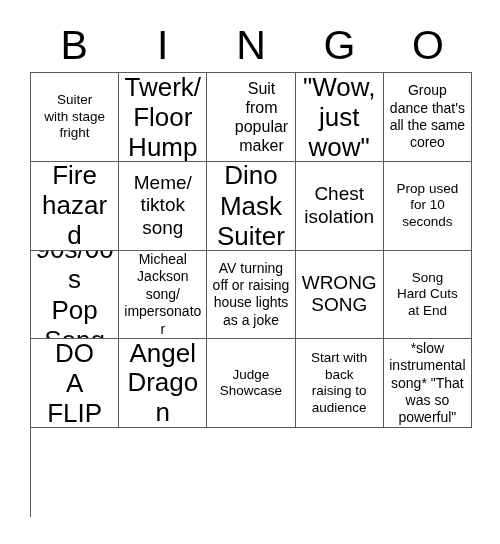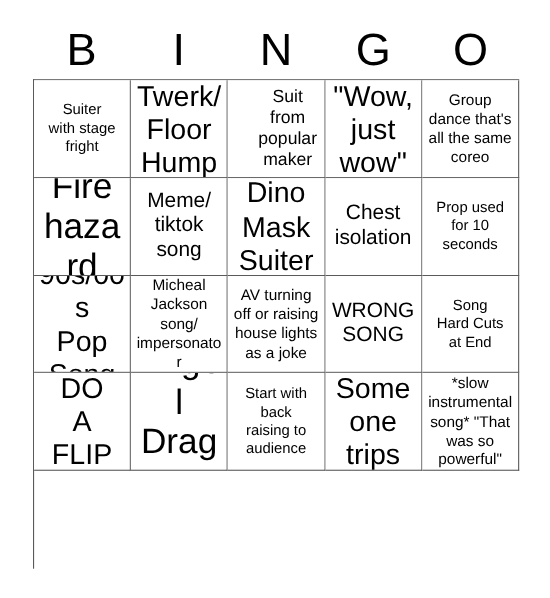--- a/index.html
+++ b/index.html
@@ -81,21 +81,21 @@
     white-space: pre-line;
     word-break: break-word;
   }
 
   
   .size-xs  { font-size: 14px; line-height: 1.24; }
   .size-sm  { font-size: 13.5px; line-height: 1.22; }
   .size-md  { font-size: 16px;   line-height: 1.20; margin-left: 21px; }
   .size-lg  { font-size: 19px;   line-height: 1.18; }
   .size-xl  { font-size: 26px;   line-height: 1.16; }
-  .size-xxl { font-size: 32px;   line-height: 1.14; }
+  .size-xxl { font-size: 26px;   line-height: 1.14; }
 </style>
 </head>
 <body>
 
 <div id="bingo-card">
 
   <div class="header-row">
     <div class="header-letter">B</div>
     <div class="header-letter">I</div>
     <div class="header-letter">N</div>
@@ -182,28 +182,28 @@
       <div class="cell">
         <span class="cell-text size-xl">DO
 A
 FLIP</span>
       </div>
       <div class="cell">
         <span class="cell-text size-xxl">Angel
 Dragon</span>
       </div>
       <div class="cell">
+        <span class="cell-text size-sm">Judge
+Showcase</span>
+      </div>
+      <div class="cell">
         <span class="cell-text size-sm">Start with
 back
 raising to
 audience</span>
-      </div>
-      <div class="cell">
-        <span class="cell-text size-xl">Someone
-trips</span>
       </div>
       <div class="cell">
         <span class="cell-text size-xs">*slow
 instrumental
 song* "That
 was so
 powerful"</span>
       </div>
     </div>
 

